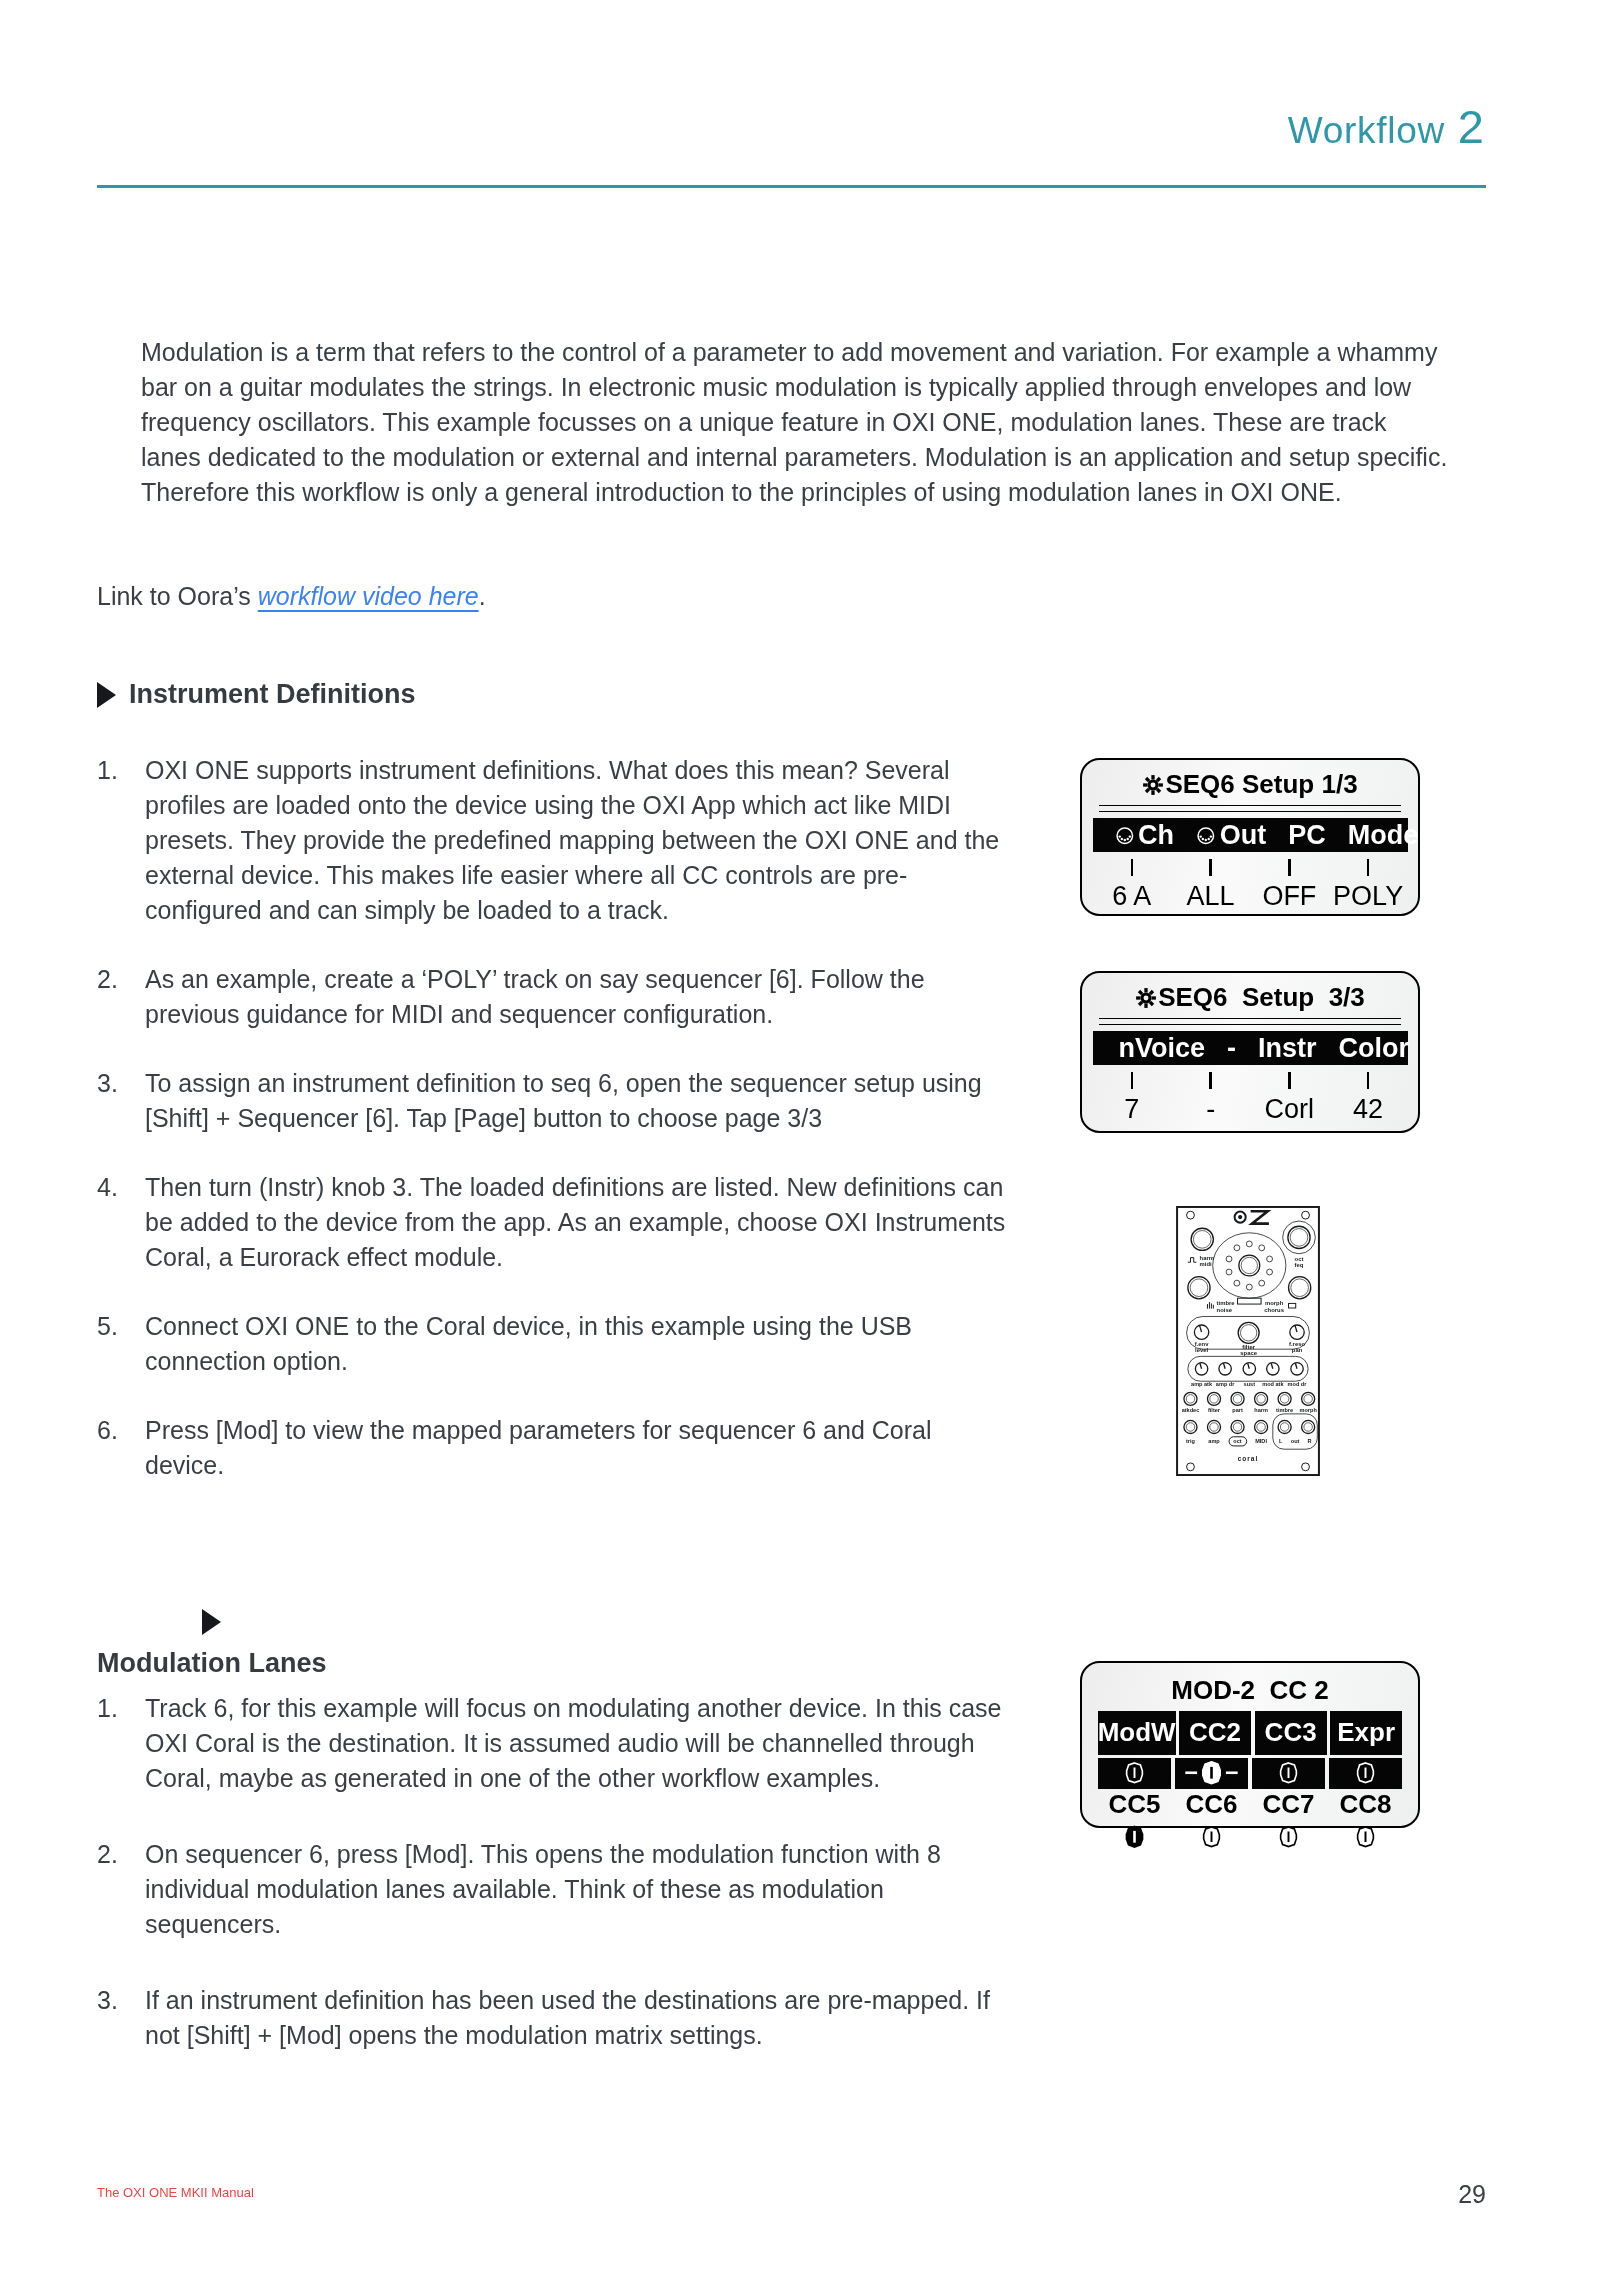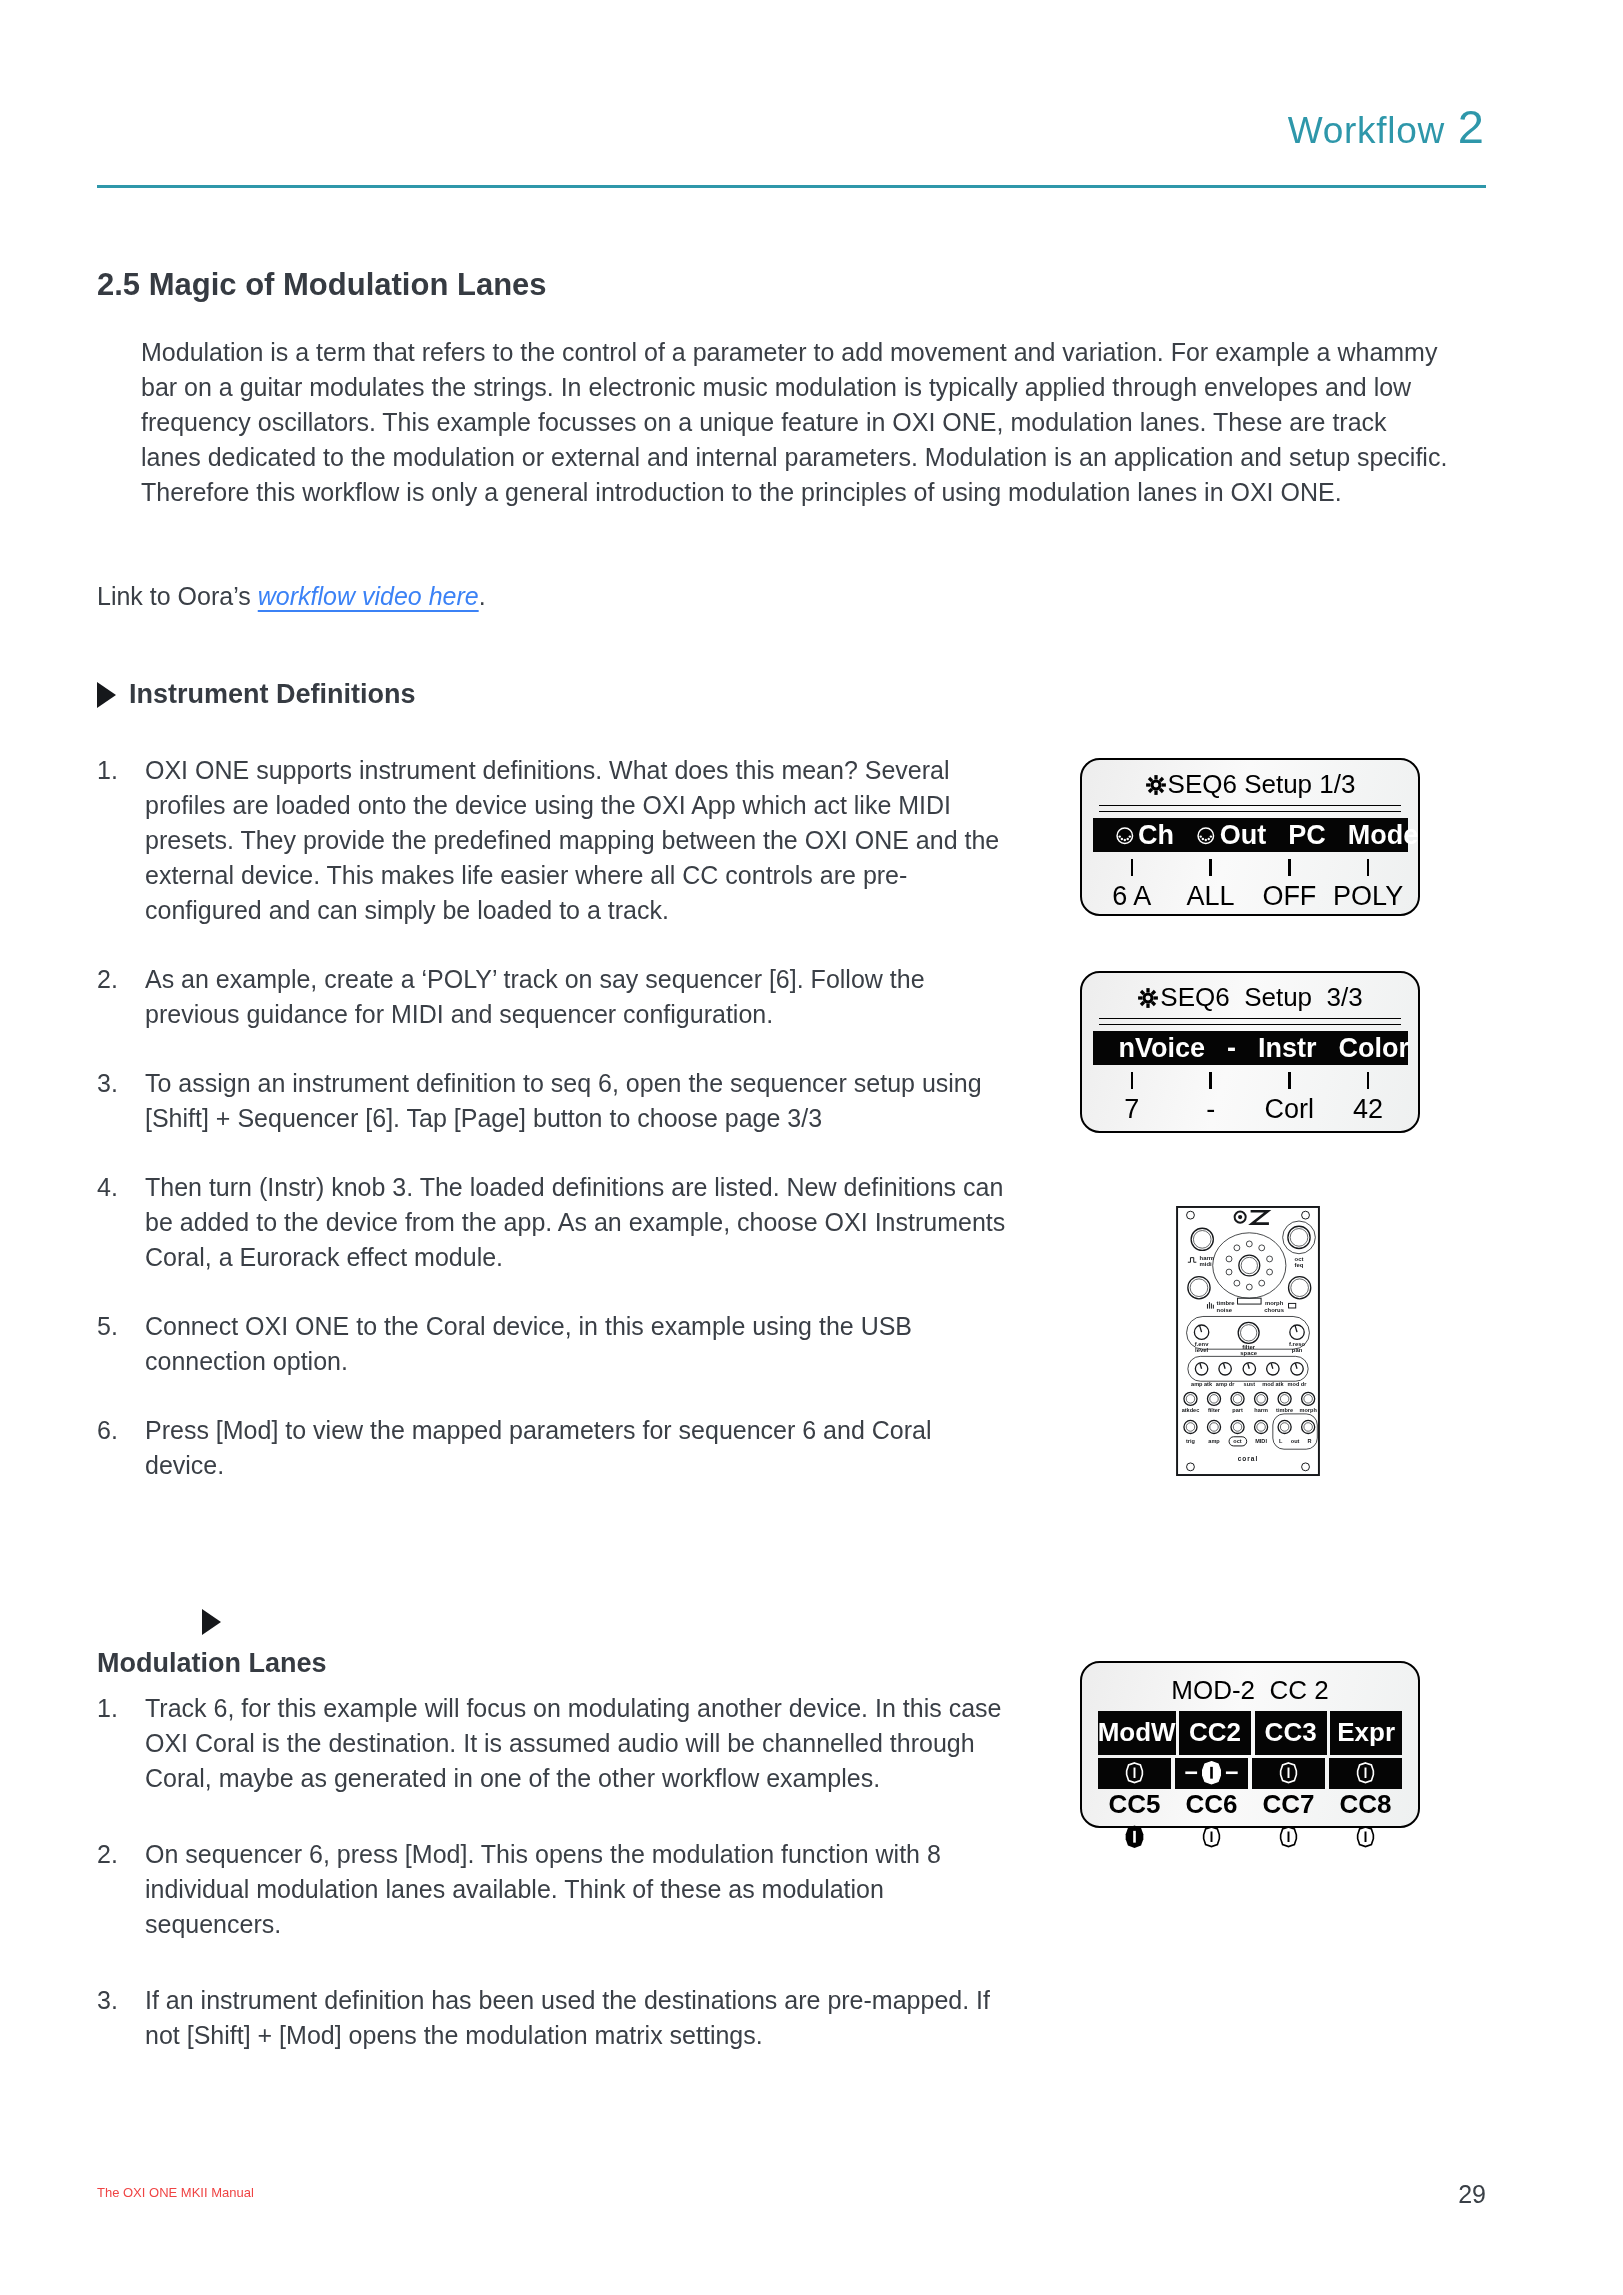--- a/index.html
+++ b/index.html
@@ -69,21 +69,21 @@
     position:absolute;left:1080px;width:340px;
     border:2px solid #000;border-radius:19.6px;
     background:linear-gradient(105deg,#ededed 0%,#fafafa 45%,#eef0f0 100%);
     box-sizing:border-box;
   }
   #fig-seq1{top:758px;height:158px;}
   #fig-seq3{top:971px;height:162px;}
   #fig-mod{top:1661px;height:167px;}
   .scr-title{
     margin-top:9.2px;display:flex;align-items:center;justify-content:center;gap:1px;
-    font-size:26px;font-weight:400;color:#000;white-space:pre;
+    font-size:26px;font-weight:700;color:#000;white-space:pre;
   }
   .dline{
     margin:5.2px 17px 0 17px;height:4.6px;
     border-top:1.3px solid #000;border-bottom:1.3px solid #000;
   }
   .lcdbar{
     margin:6.5px 10.5px 0 10.5px;height:34px;background:#050505;
     display:flex;color:#fff;
   }
   .lcdbar .cell{
@@ -137,21 +137,20 @@
 <body>
 
 <div class="page">
 
   <div class="header">
     <span class="chapter">Workflow</span>
     <span class="chapnum">2</span>
   </div>
   <div class="header-rule"></div>
 
-  <div class="section-title">2.5 Magic of Modulation Lanes</div>
 
   <div class="intro">Modulation is a term that refers to the control of a parameter to add movement and variation. For example a whammy bar on a guitar modulates the strings. In electronic music modulation is typically applied through envelopes and low frequency oscillators. This example focusses on a unique feature in OXI ONE, modulation lanes. These are track lanes dedicated to the modulation or external and internal parameters. Modulation is an application and setup specific. Therefore this workflow is only a general introduction to the principles of using modulation lanes in OXI ONE.</div>
 
   <div class="linkline"><span>Link to Oora’s </span><a>workflow video here</a><span>.</span></div>
 
   <div class="subhead" id="subhead-inst">
     <span class="tri"></span>
     <span>Instrument Definitions</span>
   </div>
 

